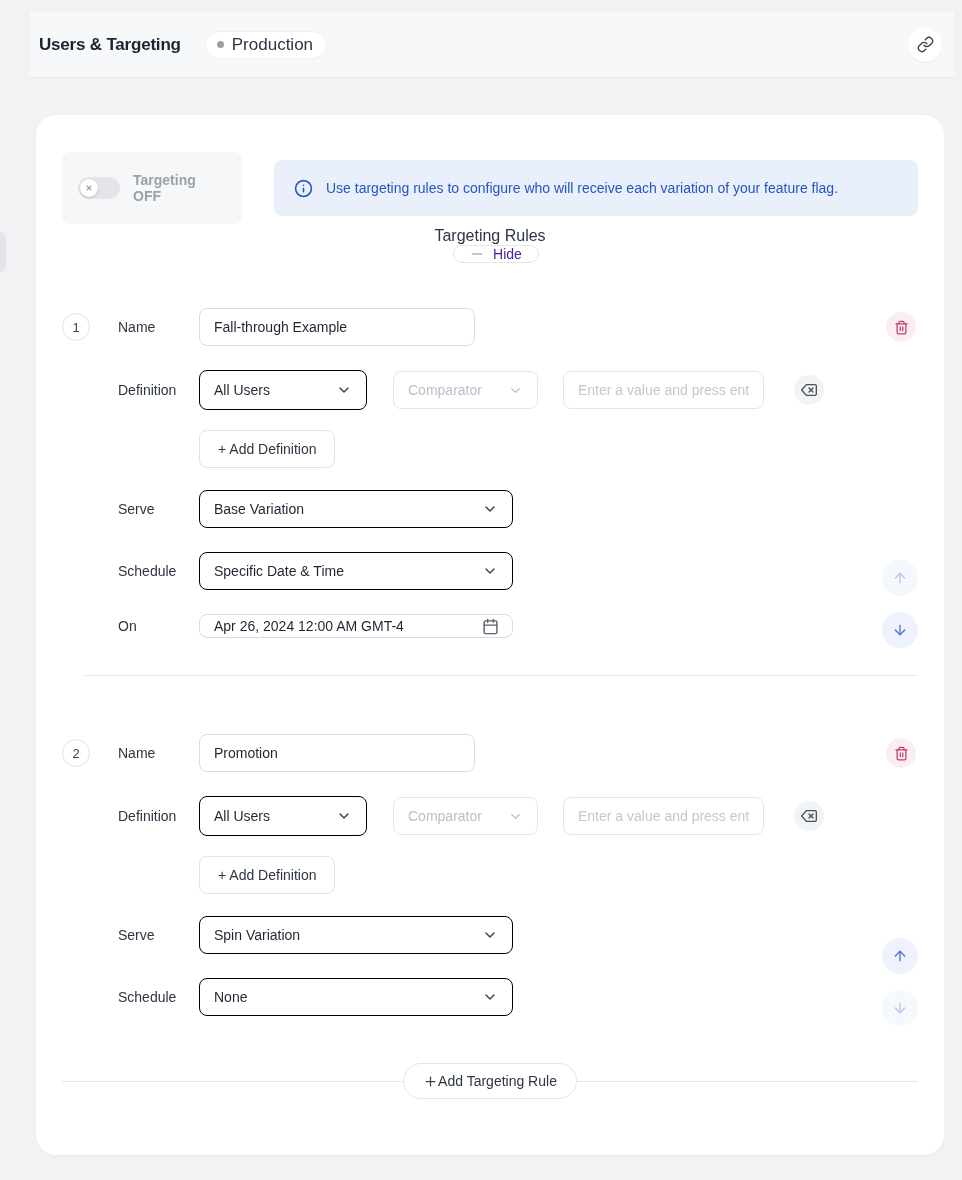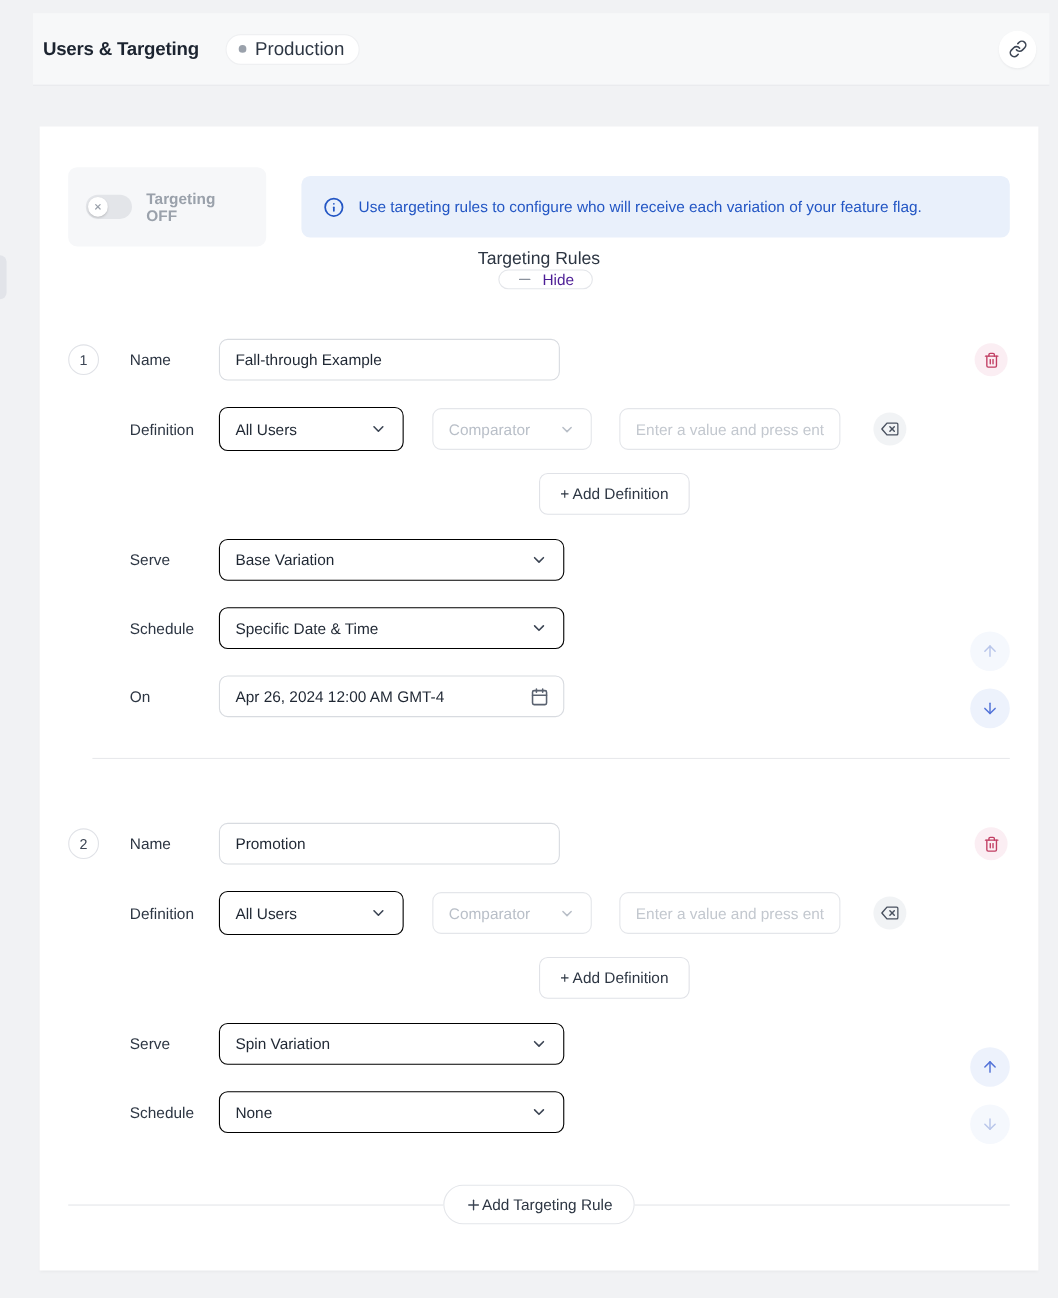--- a/index.html
+++ b/index.html
@@ -47,21 +47,21 @@
     position: absolute; left: 0; top: 232px;
     width: 6px; height: 40px;
     background: #e2e4e9;
     border-radius: 0 6px 6px 0;
   }
 
   
   .card {
     position: absolute; left: 36px; top: 115px;
     width: 908px; height: 1040px;
-    background: #fff; border-radius: 0;
+    background: #fff; border-radius: 20px;
     padding: 37px 26px 0;
     box-shadow: 0 1px 3px rgba(20,24,34,0.04);
   }
 
   
   .top-row { display: flex; align-items: flex-start; gap: 32px; }
   .toggle-box {
     flex-shrink: 0;
     width: 180px; height: 72px;
     background: #f6f7f9; border-radius: 8px;
@@ -98,33 +98,33 @@
     font-family: inherit; font-size: 14px; color: #4c1d95; cursor: pointer;
   }
   .hide-btn .dash { color: #8a919c; }
 
   
   .rule { position: relative; margin-top: 51px; }
   .rule-2 { margin-top: 58px; }
   .rule-row { display: flex; align-items: center; margin-top: 24px; }
   .rule-row:first-child { margin-top: 0; }
   .rule-row.indent { padding-left: 56px; }
-  .rule-row.btn-row { margin-top: 20px; padding-left: 137px; justify-content: center; }
+  .rule-row.btn-row { margin-top: 20px; padding-left: 137px; }
   .rule-row.serve-row { margin-top: 22px; }
   .rule-num {
     width: 28px; height: 28px; border-radius: 50%;
     border: 1px solid #e0e2e7;
     display: flex; align-items: center; justify-content: center;
     font-size: 13px; color: #3c4554;
     margin-right: 28px; flex-shrink: 0;
   }
   .row-label { width: 81px; flex-shrink: 0; font-size: 14px; color: #2d3643; }
 
   .text-input {
-    width: 310px; height: 38px;
+    width: 276px; height: 38px;
     border: 1px solid #d8dbe0; border-radius: 8px;
     padding: 0 14px; font-family: inherit; font-size: 14px; color: #1f2733;
     background: #fff; outline: none;
   }
   .dropdown {
     display: flex; align-items: center; justify-content: space-between;
     border: 1px solid #000000; border-radius: 8px;
     height: 40px; padding: 0 14px;
     font-size: 14px; color: #1f2733; background: #fff; cursor: pointer;
   }
@@ -146,21 +146,21 @@
     border-radius: 50%; border: none; background: #f1f3f5;
     display: flex; align-items: center; justify-content: center;
     color: #4a5260; cursor: pointer; flex-shrink: 0;
   }
   .add-def-btn {
     height: 38px; padding: 0 18px;
     background: #fff; border: 1px solid #e0e2e7; border-radius: 8px;
     font-family: inherit; font-size: 14px; color: #2d3643; cursor: pointer;
   }
   .date-field {
-    width: 314px; height: 38px;
+    width: 314px; height: 24px;
     border: 1px solid #d8dbe0; border-radius: 8px;
     display: flex; align-items: center; justify-content: space-between;
     padding: 0 13px 0 14px;
     font-size: 14px; color: #1f2733; background: #fff; cursor: pointer;
   }
   .date-field .cal { color: #5a6270; }
 
   .trash-btn {
     position: absolute; top: 4px; right: 2px;
     width: 30px; height: 30px; border-radius: 50%;

